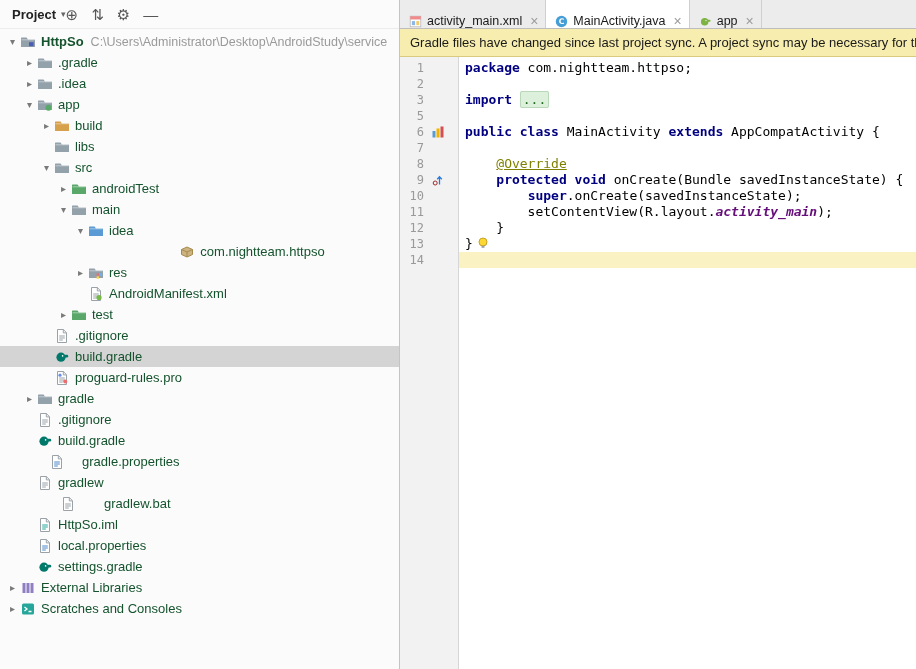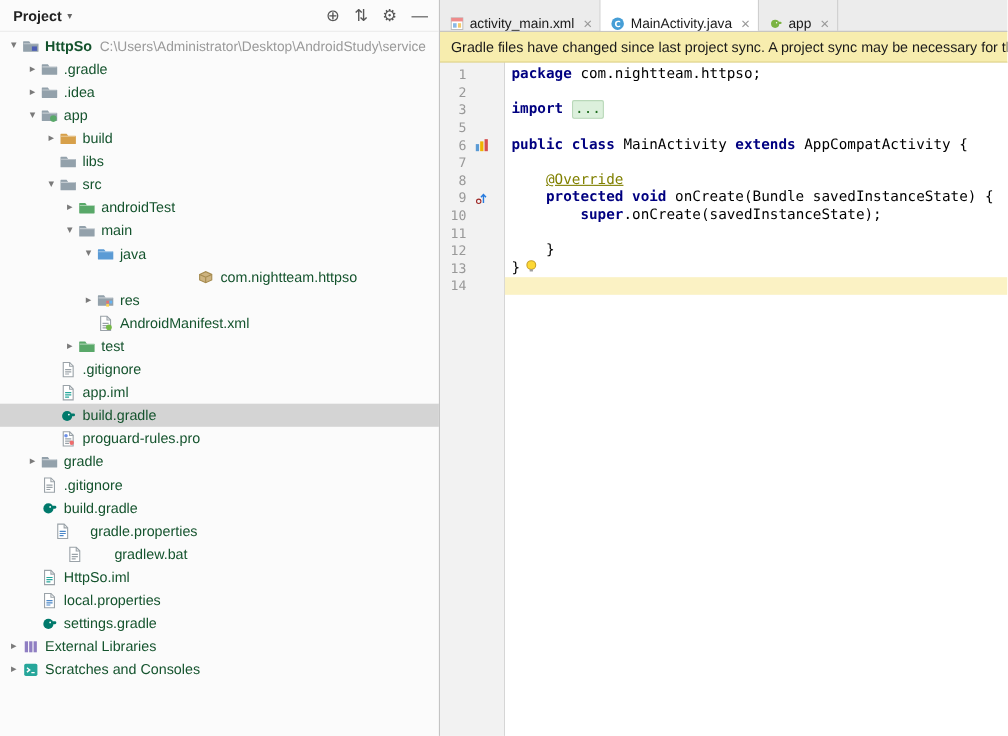--- a/index.html
+++ b/index.html
@@ -2,21 +2,21 @@
 <html style="--banner-bg: #f7edae; --selection-bg: #d4d4d4; --current-line-bg: #fbf2c4; --keyword: #000080; --annotation: #808000; --static-field: #660e7a; --fold-bg: #dcf0dc; --tab-active-bg: #ffffff; --tabbar-bg: #ececec; --gutter-bg: #f2f2f2;"><head>
 <meta charset="utf-8">
 <style>
   * { margin:0; padding:0; box-sizing:border-box; }
   html,body { width:916px; height:669px; overflow:hidden; }
   body { font-family:"Liberation Sans","DejaVu Sans",sans-serif; font-size:13px; background:#fff; color:#1a1a1a; }
   .app { display:flex; width:916px; height:669px; }
 
   
   .left { width:400px; min-width:400px; background:#fbfbfb; border-right:1px solid #c4c4c4; display:flex; flex-direction:column; overflow:hidden; }
-  .ph { height:29px; flex:none; display:flex; align-items:center; justify-content:space-between; padding:0 10px 0 12px; border-bottom:1px solid #ececec; }
+  .ph { height:29px; flex:none; display:flex; align-items:center; justify-content:flex-start; padding:0 10px 0 12px; border-bottom:1px solid #ececec; }
   .ph-title { display:flex; align-items:center; gap:5px; font-weight:bold; color:#222; cursor:pointer; }
   .caret { font-size:9px; color:#666; }
   .ph-icons { display:flex; gap:13px; align-items:center; color:#565656; }
   .tbicon { font-size:15px; line-height:1; cursor:pointer; }
   .tree { flex:1; padding-top:2px; overflow:hidden; }
   .trow { height:21px; display:flex; align-items:center; white-space:nowrap; cursor:pointer; overflow:hidden; }
   .trow.sel { background:var(--selection-bg); }
   .arrow { width:15px; flex:none; text-align:center; font-size:10px; color:#7a7a7a; }
   .ticon { width:16px; height:16px; flex:none; margin-right:5px; display:inline-flex; }
   .ticon svg { display:block; }
@@ -163,21 +163,21 @@
           <span class="tlabel">main</span>
         </div>
         <div class="trow" style="padding-left: 73px;">
           <span class="arrow">▾</span>
           <span class="ticon">
             <svg width="16" height="16" viewBox="0 0 16 16">
               <path d="M1.5 3.5h5l1.5 2h6.5a.5.5 0 0 1 .5.5v6.5a.5.5 0 0 1-.5.5h-13a.5.5 0 0 1-.5-.5v-8.5a.5.5 0 0 1 .5-.5z" fill="#5b9bd5"></path>
               <path d="M1.5 5.8h13" stroke="rgba(255,255,255,.45)"></path>
             </svg>
           </span>
-          <span class="tlabel">java</span>
+          <span class="tlabel">idea</span>
         </div>
         <div class="trow" style="padding-left: 90px; justify-content: center;">
           <span class="arrow"></span>
           <span class="ticon">
             <svg width="16" height="16" viewBox="0 0 16 16">
               <path d="M2.5 5.5 8 3l5.5 2.5v5L8 13 2.5 10.5z" fill="#cdb380" stroke="#a58a4e"></path>
               <path d="M2.5 5.5 8 8l5.5-2.5M8 8v5" stroke="#a58a4e" fill="none"></path>
             </svg>
           </span>
           <span class="tlabel">com.nightteam.httpso</span>
@@ -221,31 +221,20 @@
           <span class="arrow"></span>
           <span class="ticon">
             <svg width="16" height="16" viewBox="0 0 16 16">
               <path d="M3.5 1.5h5.8l3.2 3.2v9.8h-9z" fill="#fff" stroke="#9aa2a8"></path>
               <path d="M9.3 1.5v3.4h3.2" fill="none" stroke="#9aa2a8"></path>
               <path d="M5.2 8h5.6M5.2 10h5.6M5.2 12h3.6" stroke="#9aa2a8" stroke-width="1.1"></path>
             </svg>
           </span>
           <span class="tlabel">.gitignore</span>
         </div>
-        <div class="trow" style="padding-left: 39px;">
-          <span class="arrow"></span>
-          <span class="ticon">
-            <svg width="16" height="16" viewBox="0 0 16 16">
-              <path d="M3.5 1.5h5.8l3.2 3.2v9.8h-9z" fill="#fff" stroke="#9aa2a8"></path>
-              <path d="M9.3 1.5v3.4h3.2" fill="none" stroke="#9aa2a8"></path>
-              <path d="M5.2 8h5.6M5.2 10h5.6M5.2 12h3.6" stroke="#26a69a" stroke-width="1.1"></path>
-            </svg>
-          </span>
-          <span class="tlabel">app.iml</span>
-        </div>
         <div class="trow sel" style="padding-left: 39px;">
           <span class="arrow"></span>
           <span class="ticon">
             <svg width="16" height="16" viewBox="0 0 16 16">
               <circle cx="7" cy="8.2" r="4.6" fill="#00796b"></circle>
               <rect x="10.2" y="5.8" width="4" height="2.6" rx="1.2" fill="#00796b"></rect>
               <circle cx="8.6" cy="6.9" r="0.8" fill="#fff"></circle>
             </svg>
           </span>
           <span class="tlabel">build.gradle</span>
@@ -298,20 +287,31 @@
         <div class="trow" style="padding-left: 22px; gap: 12px;">
           <span class="arrow"></span>
           <span class="ticon">
             <svg width="16" height="16" viewBox="0 0 16 16">
               <path d="M3.5 1.5h5.8l3.2 3.2v9.8h-9z" fill="#fff" stroke="#9aa2a8"></path>
               <path d="M9.3 1.5v3.4h3.2" fill="none" stroke="#9aa2a8"></path>
               <path d="M5.2 8h5.6M5.2 10h5.6M5.2 12h3.6" stroke="#4a86c8" stroke-width="1.1"></path>
             </svg>
           </span>
           <span class="tlabel">gradle.properties</span>
+        </div>
+        <div class="trow" style="padding-left: 22px;">
+          <span class="arrow"></span>
+          <span class="ticon">
+            <svg width="16" height="16" viewBox="0 0 16 16">
+              <path d="M3.5 1.5h5.8l3.2 3.2v9.8h-9z" fill="#fff" stroke="#9aa2a8"></path>
+              <path d="M9.3 1.5v3.4h3.2" fill="none" stroke="#9aa2a8"></path>
+              <path d="M5.2 8h5.6M5.2 10h5.6M5.2 12h3.6" stroke="#9aa2a8" stroke-width="1.1"></path>
+            </svg>
+          </span>
+          <span class="tlabel">gradlew</span>
         </div>
         <div class="trow" style="padding-left: 22px; gap: 23px;">
           <span class="arrow"></span>
           <span class="ticon">
             <svg width="16" height="16" viewBox="0 0 16 16">
               <path d="M3.5 1.5h5.8l3.2 3.2v9.8h-9z" fill="#fff" stroke="#9aa2a8"></path>
               <path d="M9.3 1.5v3.4h3.2" fill="none" stroke="#9aa2a8"></path>
               <path d="M5.2 8h5.6M5.2 10h5.6M5.2 12h3.6" stroke="#9aa2a8" stroke-width="1.1"></path>
             </svg>
           </span>
@@ -480,20 +480,21 @@
         <div class="cline">
           <div class="gut">
             <span class="num">10</span>
           </div>
           <div class="code"><span class="s-plain">        </span><span class="s-kw">super</span><span class="s-plain">.onCreate(savedInstanceState);</span></div>
         </div>
         <div class="cline">
           <div class="gut">
             <span class="num">11</span>
           </div>
+          <div class="code"><span class="s-plain">        setContentView(R.layout.</span><span class="s-field">activity_main</span><span class="s-plain">);</span></div>
         </div>
         <div class="cline">
           <div class="gut">
             <span class="num">12</span>
           </div>
           <div class="code"><span class="s-plain">    }</span></div>
         </div>
         <div class="cline">
           <div class="gut">
             <span class="num">13</span>

